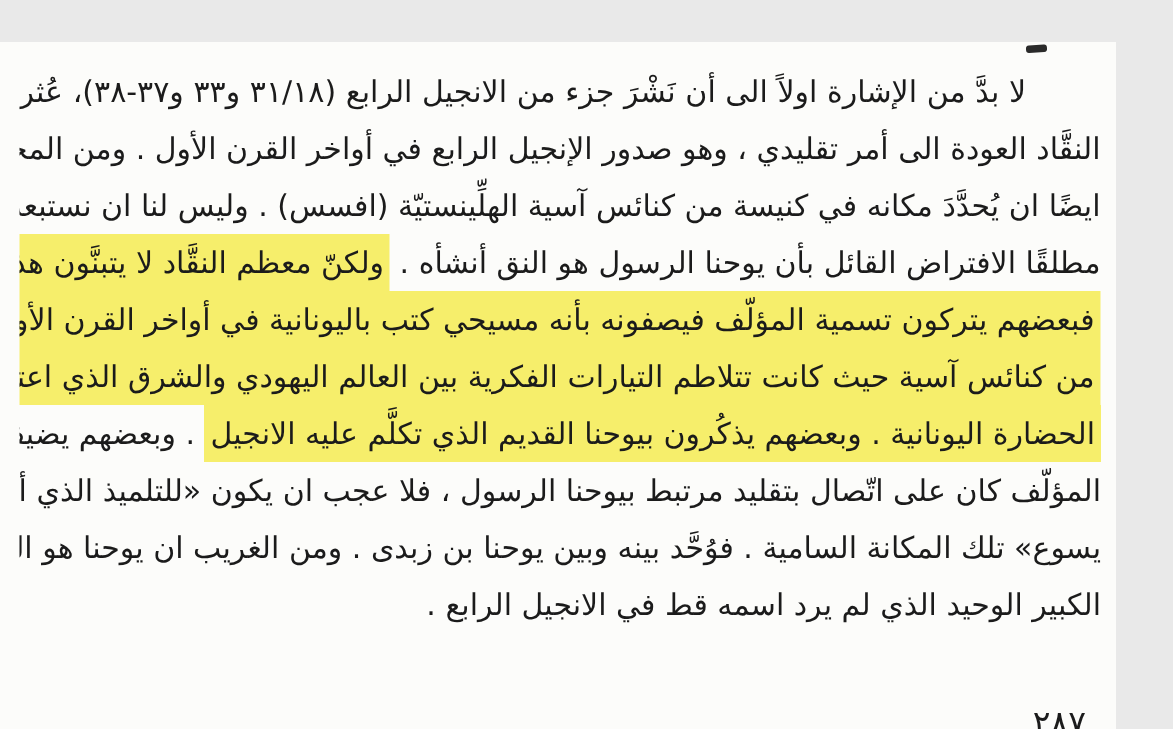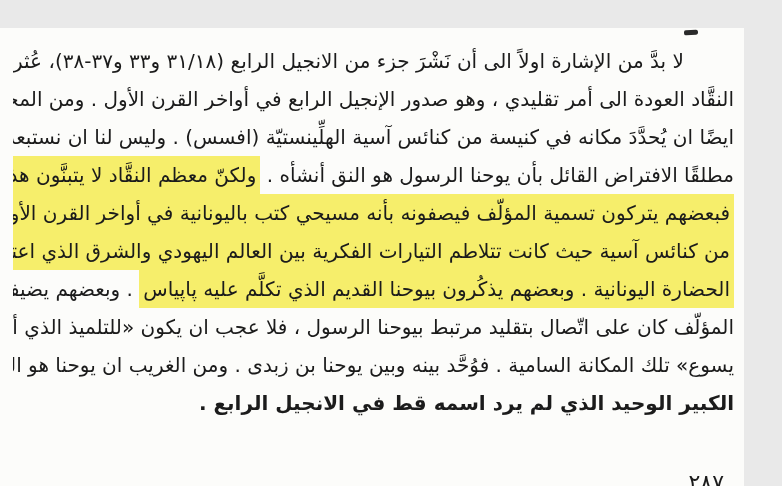--- a/index.html
+++ b/index.html
@@ -23,21 +23,21 @@
   }
   .line {
     line-height: 38px;
     font-size: 20px;
     text-align: justify;
     text-align-last: justify;
     white-space: nowrap;
     overflow: hidden;
   }
   .line.first { text-indent: 50px; }
-  .line.last  { text-align-last: start; font-weight: bold; }
+  .line.last  { text-align-last: start; }
   mark {
     background: #f6ee6b;
     color: inherit;
     padding: 9px 4px;
   }
   mark:empty { display: none; }
   .page-number {
     position: absolute;
     top: 440px;
     left: 0;
@@ -63,20 +63,20 @@
 <div class="page">
   <div class="artifact"></div>
 
   <div class="text-block">
     <div class="line first"><span>لا بدَّ من الإشارة اولاً الى أن نَشْرَ جزء من الانجيل الرابع (٣١/١٨ و٣٣ و٣٧-٣٨)، عُثر</span>  <span></span></div>
     <div class="line"><span>النقَّاد العودة الى أمر تقليدي ، وهو صدور الإنجيل الرابع في أواخر القرن الأول . ومن المحتمل جدًّا</span>  <span></span></div>
     <div class="line"><span>ايضًا ان يُحدَّدَ مكانه في كنيسة من كنائس آسية الهلِّينستيّة (افسس) . وليس لنا ان نستبعد استبعادًا</span>  <span></span></div>
     <div class="line"><span>مطلقًا الافتراض القائل بأن يوحنا الرسول هو النق أنشأه .</span> <mark>ولكنّ معظم النقَّاد لا يتبنَّون هذا الاحتمال .</mark> <span></span></div>
     <div class="line"><span></span> <mark>فبعضهم يتركون تسمية المؤلّف فيصفونه بأنه مسيحي كتب باليونانية في أواخر القرن الأول في كنيسة</mark> <span></span></div>
     <div class="line"><span></span> <mark>من كنائس آسية حيث كانت تتلاطم التيارات الفكرية بين العالم اليهودي والشرق الذي اعتنق</mark> <span></span></div>
-    <div class="line"><span></span> <mark>الحضارة اليونانية . وبعضهم يذكُرون بيوحنا القديم الذي تكلَّم عليه پاپياس</mark> <span>. وبعضهم يضيفون ان</span></div>
+    <div class="line"><span></span> <mark>الحضارة اليونانية . وبعضهم يذكُرون بيوحنا القديم الذي تكلَّم عليه الانجيل</mark> <span>. وبعضهم يضيفون ان</span></div>
     <div class="line"><span>المؤلّف كان على اتّصال بتقليد مرتبط بيوحنا الرسول ، فلا عجب ان يكون «للتلميذ الذي أحبَّه</span>  <span></span></div>
     <div class="line"><span>يسوع» تلك المكانة السامية . فوُحَّد بينه وبين يوحنا بن زبدى . ومن الغريب ان يوحنا هو الرسول</span>  <span></span></div>
     <div class="line last"><span>الكبير الوحيد الذي لم يرد اسمه قط في الانجيل الرابع .</span>  <span></span></div>
   </div>
 
   <div class="page-number">٢٨٧</div>
 </div>
 
 </body></html>

